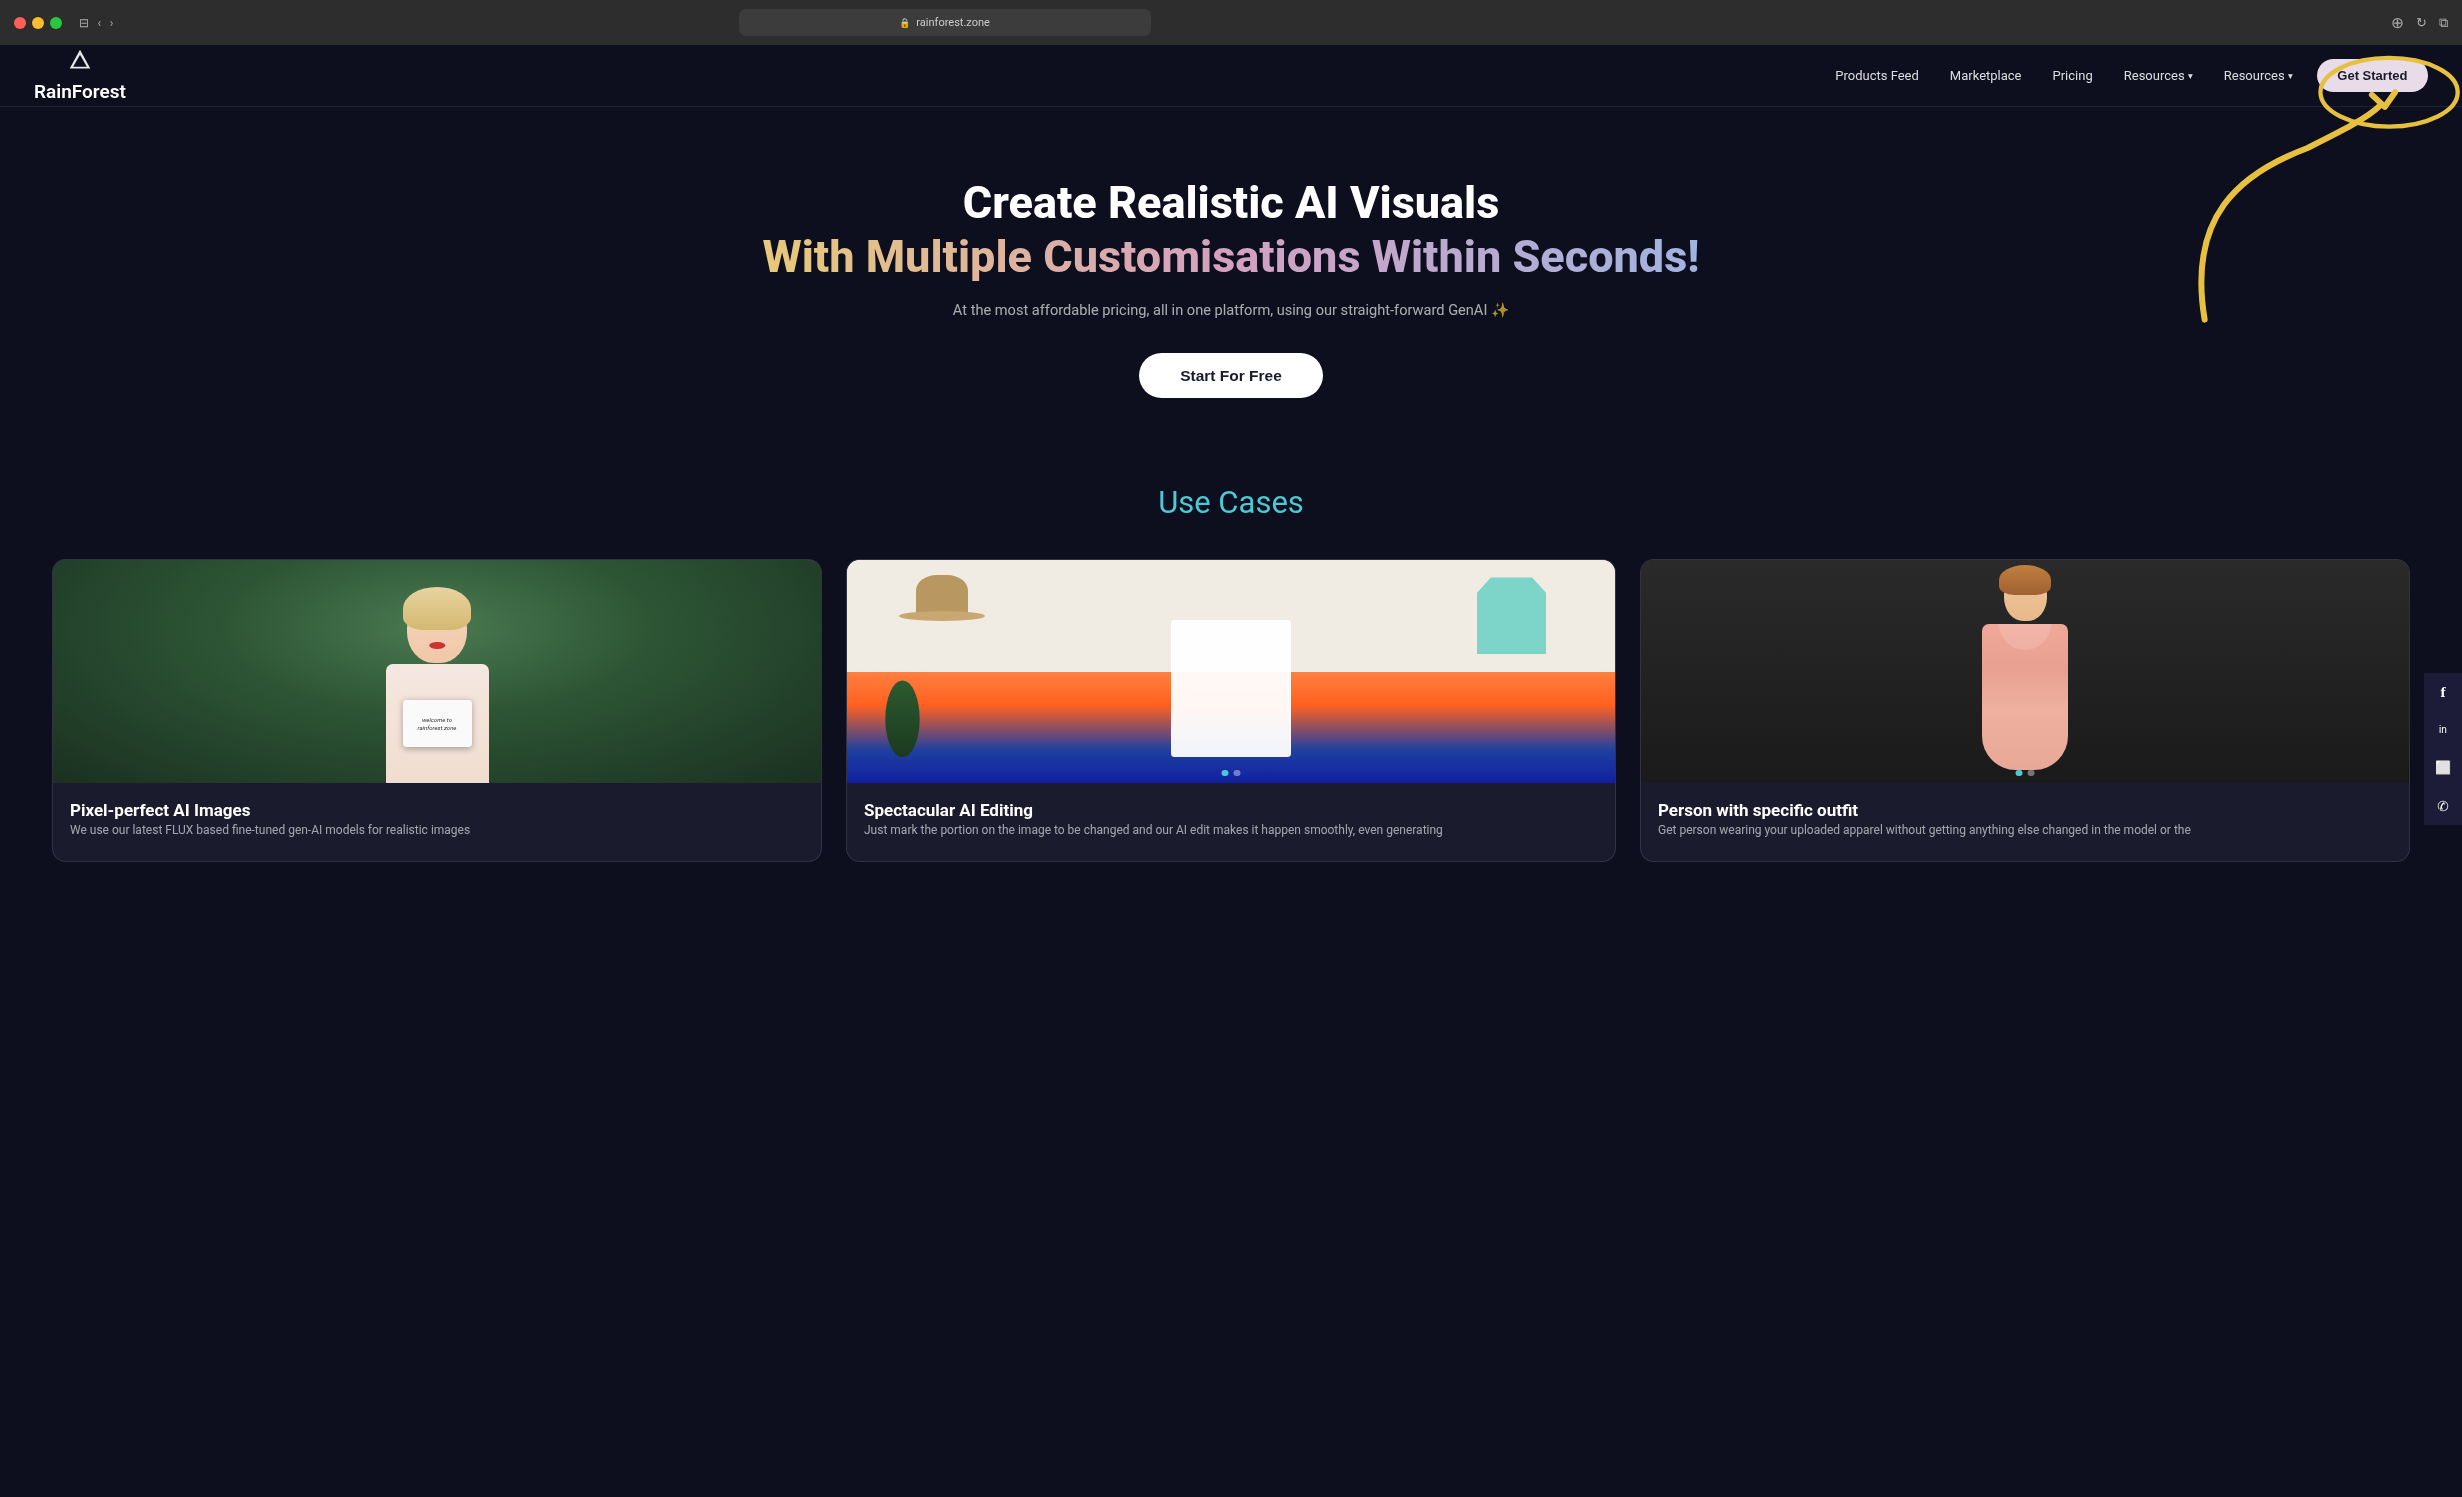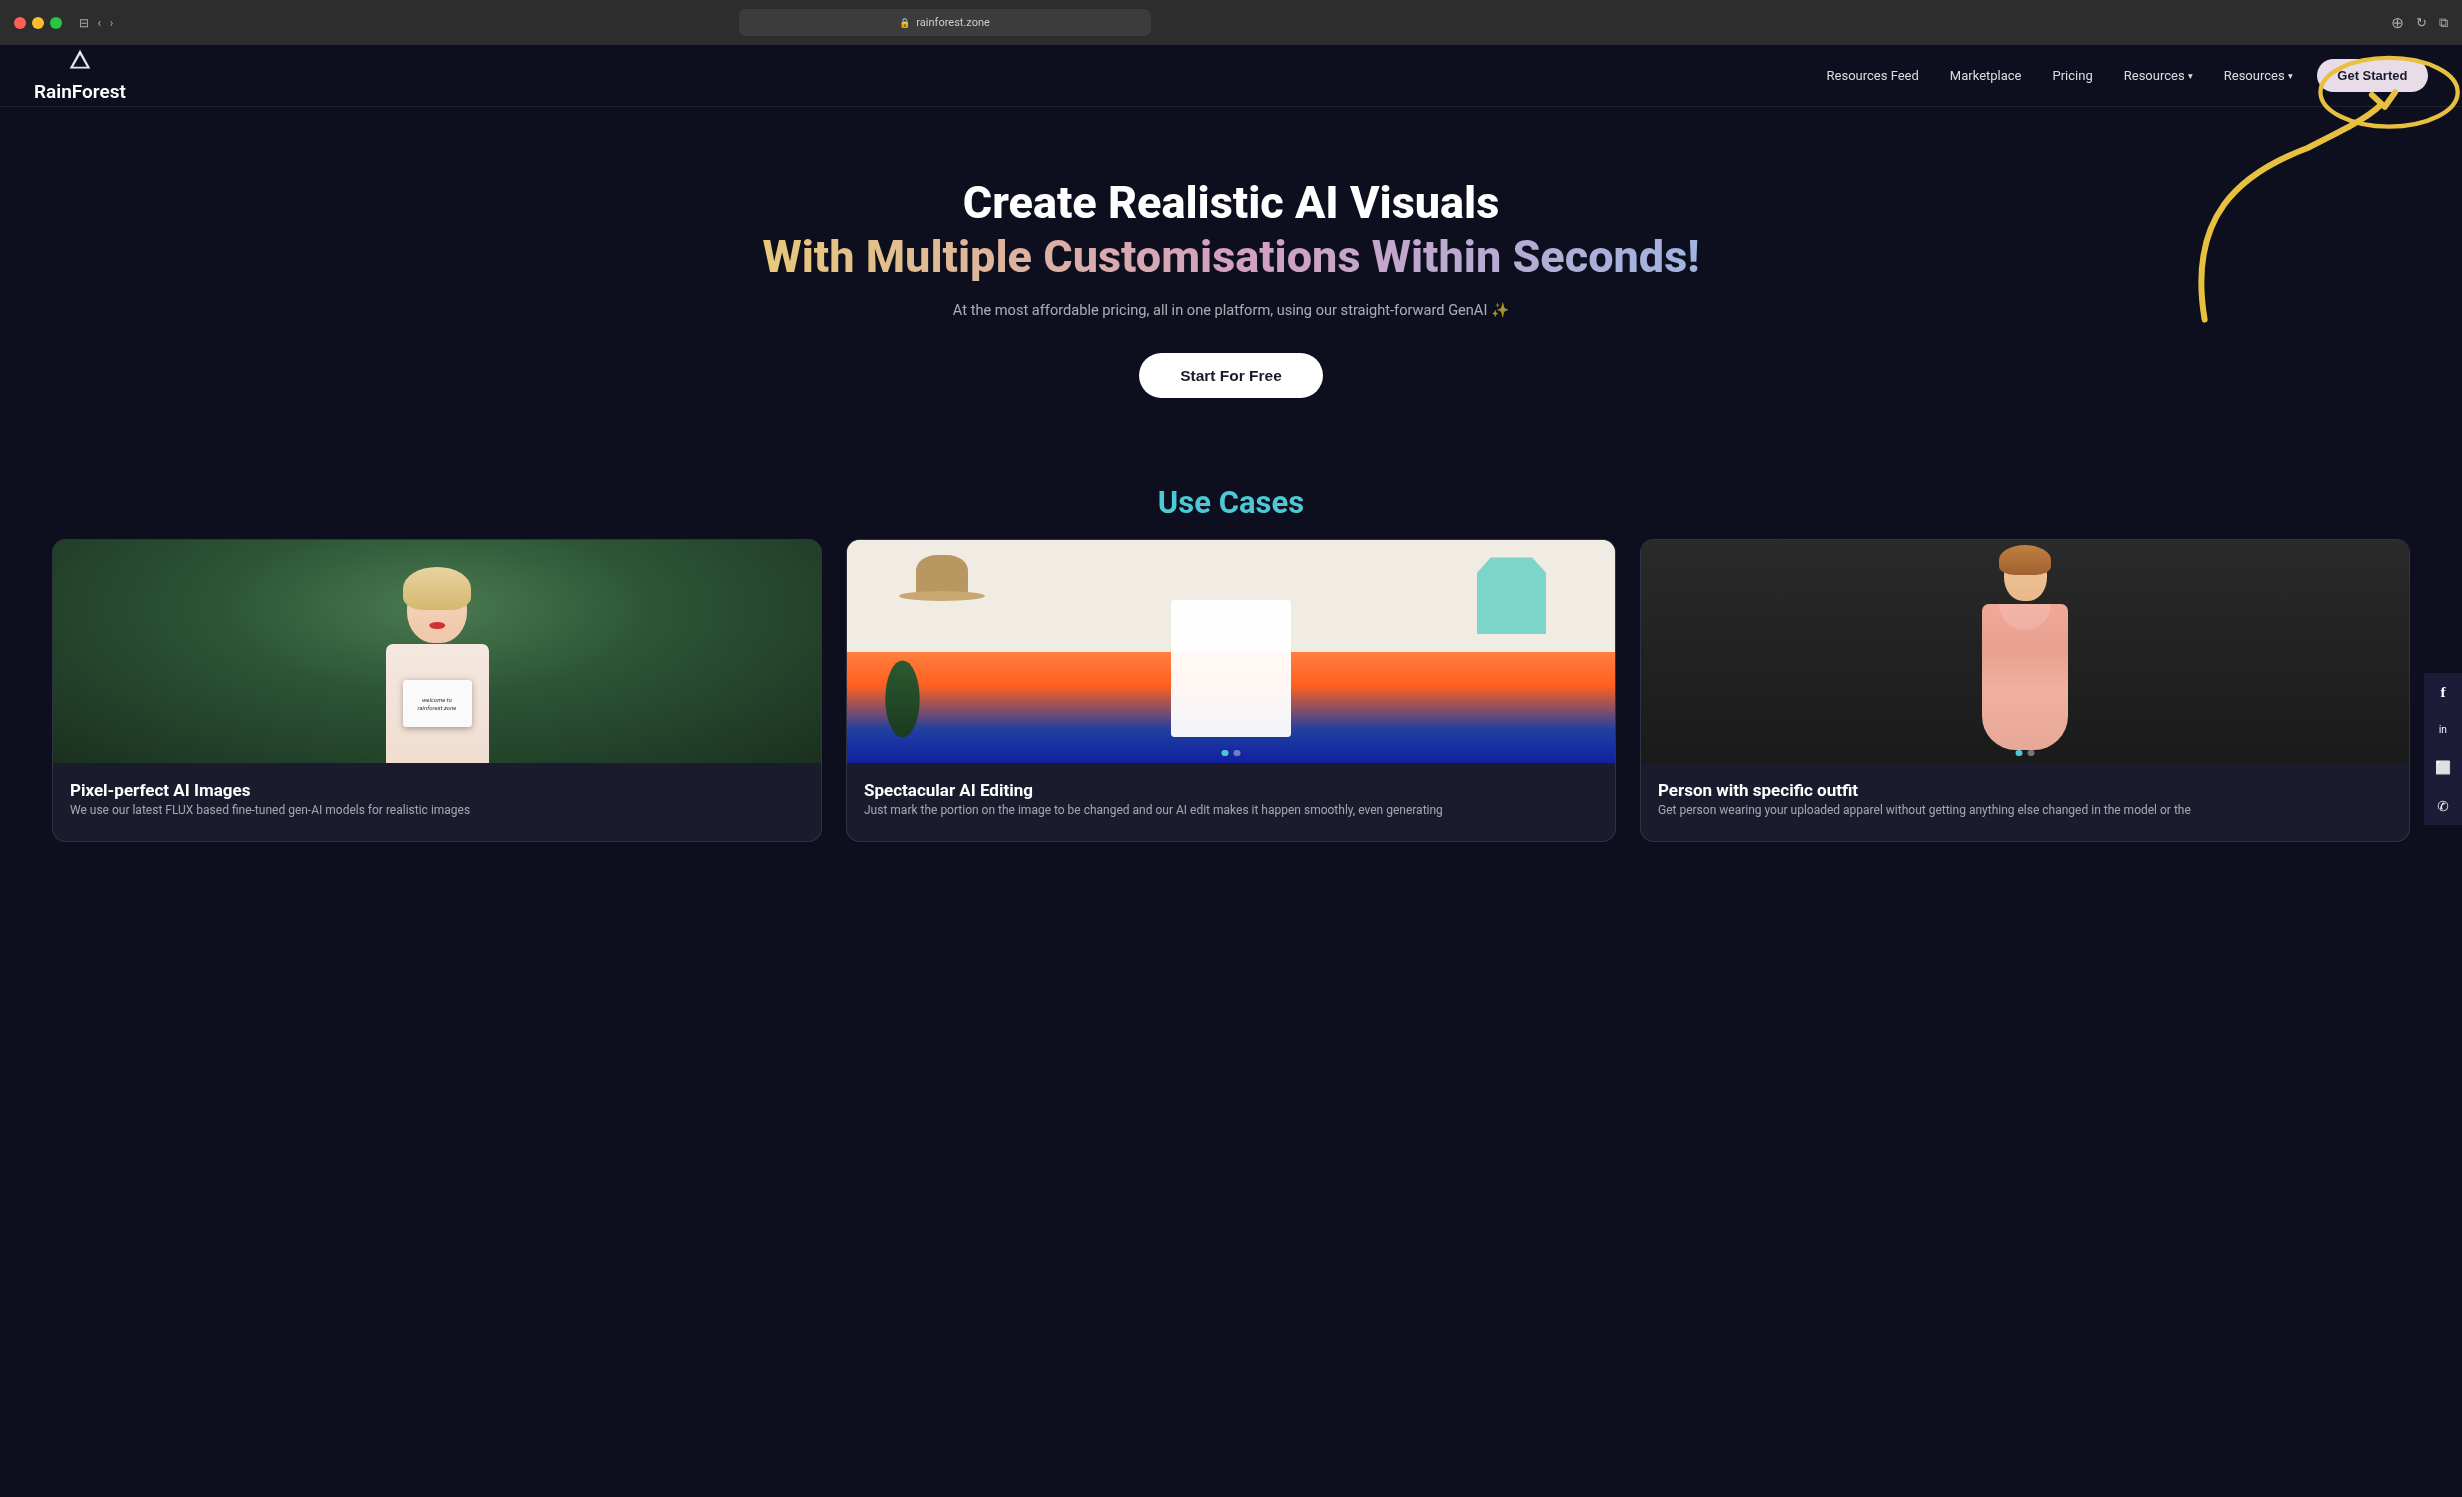--- a/index.html
+++ b/index.html
@@ -193,23 +193,23 @@
       display: inline-block;
     }
 
     
     .use-cases {
       padding: 34px 52px 34px;
     }
     .use-cases-title {
       text-align: center;
       font-size: 31px;
-      font-weight: 700;
+      font-weight: 400;
       color: #4dc8d4;
-      margin-bottom: 18px;
+      margin-bottom: 38px;
     }
 
     .cards-grid {
       display: grid;
       grid-template-columns: repeat(3, 1fr);
       gap: 24px;
     }
 
     .use-case-card {
       background: #1a1c2e;
@@ -520,21 +520,21 @@
 <nav class="navbar">
   <div class="logo-area">
     <svg class="logo-icon" viewBox="0 0 28 28" fill="none">
       <polygon points="14,2 26,24 2,24" fill="white" opacity="0.9"></polygon>
       <polygon points="14,8 22,22 6,22" fill="#0d0f1e"></polygon>
     </svg>
     <span class="logo-text">RainForest</span>
   </div>
 
   <nav class="nav-links">
-    <a class="nav-link">Resources Feed</a>
+    <a class="nav-link">Products Feed</a>
     <a class="nav-link">Marketplace</a>
     <a class="nav-link">Pricing</a>
     <a class="nav-link">
       <span>Resources</span>
       <span style="font-size:9.4px;">▾</span>
     </a>
     <a class="nav-link">
       <span>Resources</span>
       <span style="font-size:9.4px;">▾</span>
     </a>

